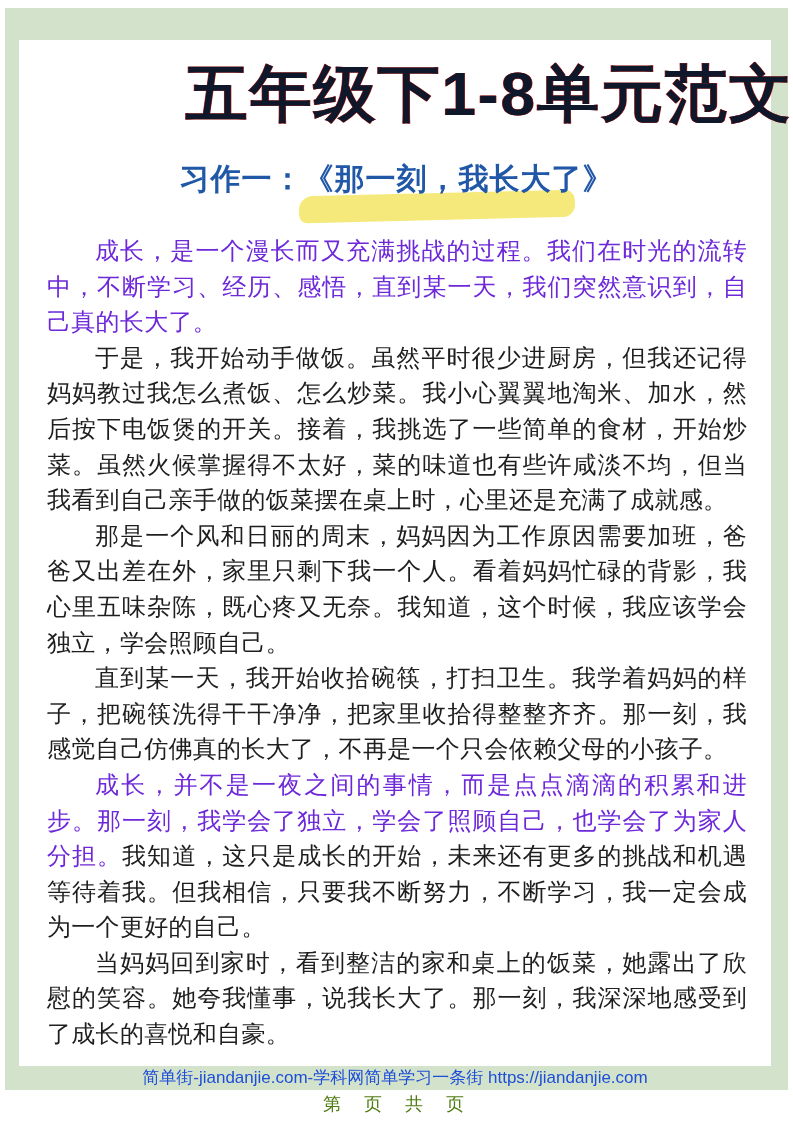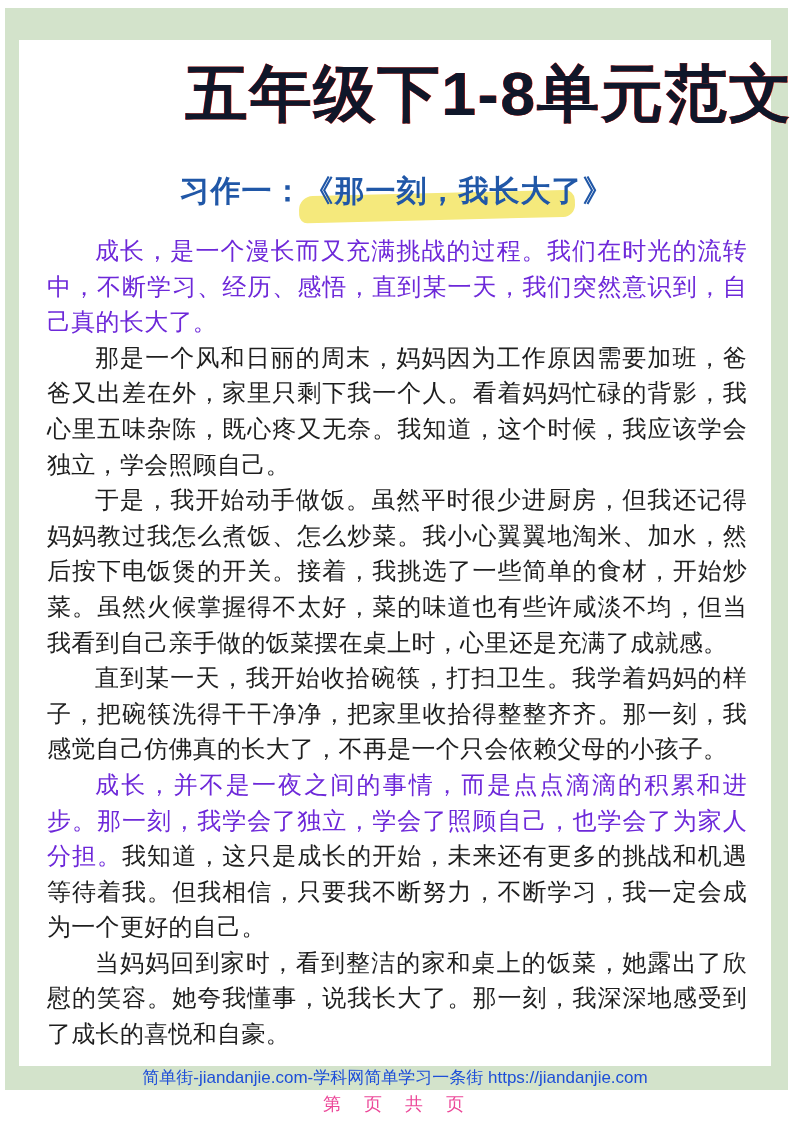--- a/index.html
+++ b/index.html
@@ -45,21 +45,21 @@
   .highlight {
     position:absolute;
     left:299px; top:38px;
     width:276px; height:27px;
     background:#f5e97c;
     border-radius:14px 10px 12px 8px;
     transform:rotate(-1.4deg);
   }
   .subtitle {
     position:relative;
-    margin:16px;
+    margin:4px;
     font-size:30px;
     font-weight:700;
     letter-spacing:1px;
     color:#2057a7;
   }
   .essay {
     position:absolute;
     top:233px; left:47px; width:700px;
   }
   .essay p {
@@ -78,43 +78,43 @@
     line-height:24px;
     text-align:center;
     font-size:17px;
     color:#1d4ed8;
   }
   .page-number {
     position:absolute;
     top:1092px; left:0; width:100%;
     text-align:center;
     font-size:18px;
-    color:#ec4899;
+    color:#4d7c0f;
     letter-spacing:6px;
     word-spacing:6px;
   }
 </style>
 </head>
 <body>
 
 <div class="page">
 
   <div class="frame"></div>
 
   <h1 class="title">五年级下1-8单元范文</h1>
 
   <div class="subtitle-wrap">
     <span class="highlight"></span>
     <h2 class="subtitle">习作一：《那一刻，我长大了》</h2>
   </div>
 
   <div class="essay">
     <p class="red">成长，是一个漫长而又充满挑战的过程。我们在时光的流转中，不断学习、经历、感悟，直到某一天，我们突然意识到，自己真的长大了。</p>
+    <p>于是，我开始动手做饭。虽然平时很少进厨房，但我还记得妈妈教过我怎么煮饭、怎么炒菜。我小心翼翼地淘米、加水，然后按下电饭煲的开关。接着，我挑选了一些简单的食材，开始炒菜。虽然火候掌握得不太好，菜的味道也有些许咸淡不均，但当我看到自己亲手做的饭菜摆在桌上时，心里还是充满了成就感。</p>
     <p>那是一个风和日丽的周末，妈妈因为工作原因需要加班，爸爸又出差在外，家里只剩下我一个人。看着妈妈忙碌的背影，我心里五味杂陈，既心疼又无奈。我知道，这个时候，我应该学会独立，学会照顾自己。</p>
-    <p>于是，我开始动手做饭。虽然平时很少进厨房，但我还记得妈妈教过我怎么煮饭、怎么炒菜。我小心翼翼地淘米、加水，然后按下电饭煲的开关。接着，我挑选了一些简单的食材，开始炒菜。虽然火候掌握得不太好，菜的味道也有些许咸淡不均，但当我看到自己亲手做的饭菜摆在桌上时，心里还是充满了成就感。</p>
     <p>直到某一天，我开始收拾碗筷，打扫卫生。我学着妈妈的样子，把碗筷洗得干干净净，把家里收拾得整整齐齐。那一刻，我感觉自己仿佛真的长大了，不再是一个只会依赖父母的小孩子。</p>
     <p><span class="red">成长，并不是一夜之间的事情，而是点点滴滴的积累和进步。那一刻，我学会了独立，学会了照顾自己，也学会了为家人分担。</span><span>我知道，这只是成长的开始，未来还有更多的挑战和机遇等待着我。但我相信，只要我不断努力，不断学习，我一定会成为一个更好的自己。</span></p>
     <p>当妈妈回到家时，看到整洁的家和桌上的饭菜，她露出了欣慰的笑容。她夸我懂事，说我长大了。那一刻，我深深地感受到了成长的喜悦和自豪。</p>
   </div>
 
   <div class="attribution">简单街-jiandanjie.com-学科网简单学习一条街 https://jiandanjie.com</div>
 
   <div class="page-number">第 页 共 页</div>
 
 </div>

